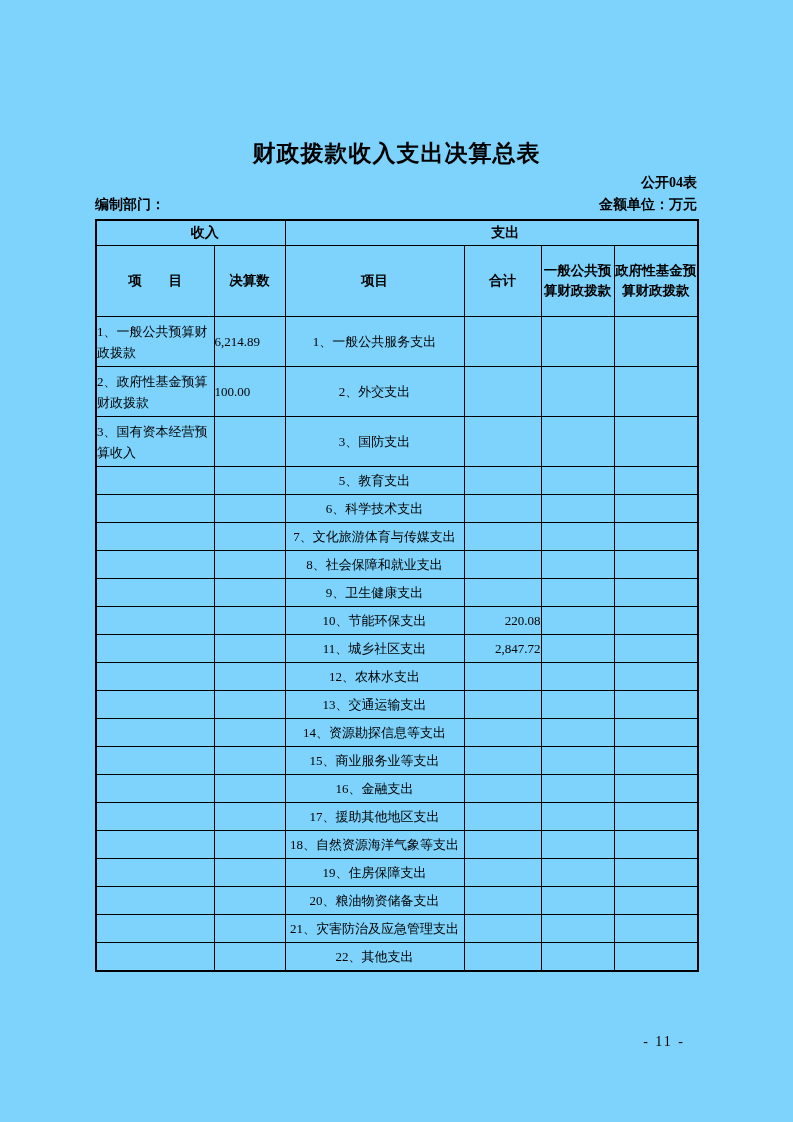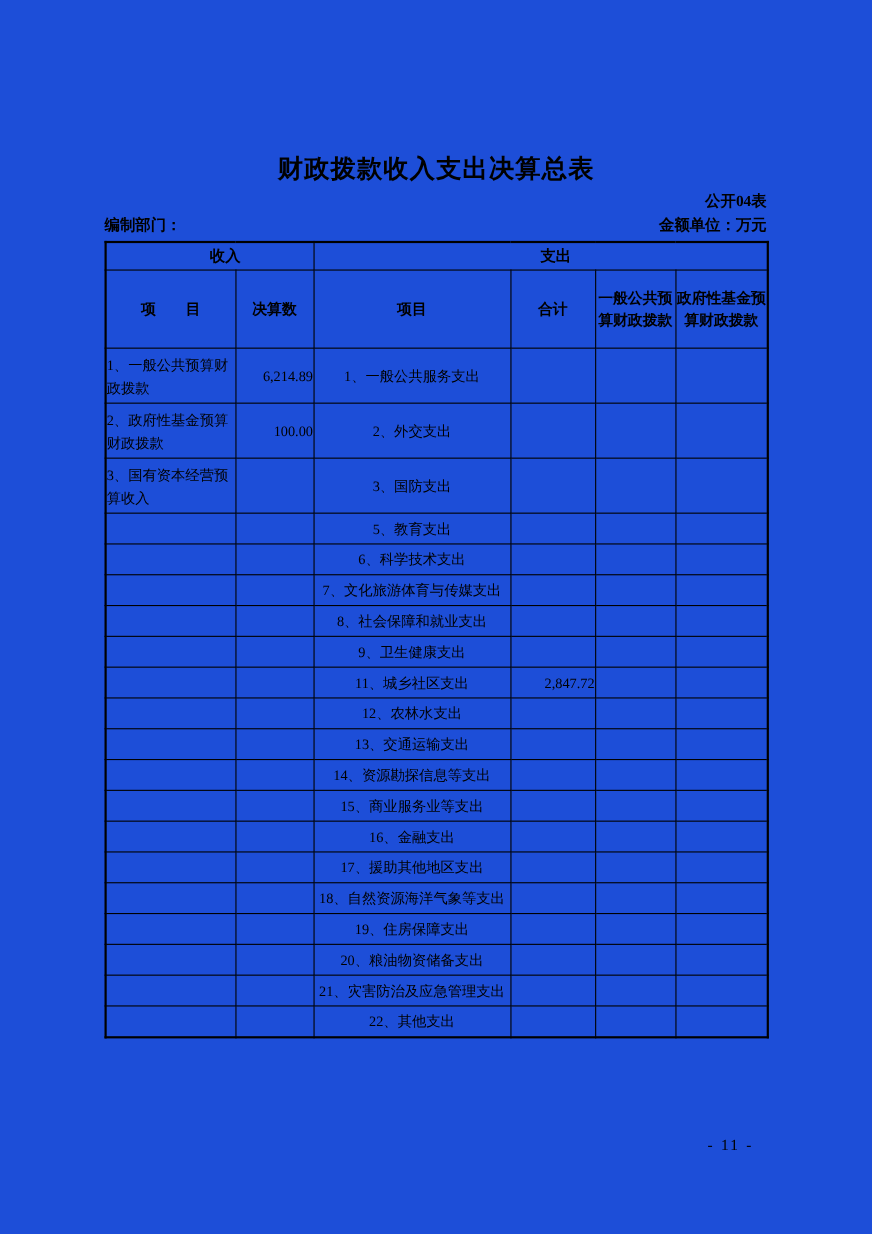--- a/index.html
+++ b/index.html
@@ -1,20 +1,20 @@
 <!DOCTYPE html>
 <html><head>
 <meta charset="utf-8">
 <style>
   html, body { margin: 0; padding: 0; background: #fff; }
   .page {
     position: relative;
     width: 793px;
     height: 1122px;
-    background: #1d4ed8;
+    background: #7dd3fc;
     font-family: "Liberation Serif", serif;
     color: #000;
     overflow: hidden;
   }
   .doc-title {
     position: absolute;
     top: 138px;
     left: 0;
     width: 793px;
     text-align: center;
@@ -75,21 +75,20 @@
   th.h-general { padding: 0 2px; }
   th.h-fund    { padding: 0 13px; }
   tbody td { height: 27px; vertical-align: middle; }
   tbody tr.tall td { height: 49px; }
   td.c-income-item {
     text-align: left;
     padding: 2px 2px;
     line-height: 21px;
   }
   td.c-income-amount {
-    text-align: right;
     padding-right: 1px;
     font-size: 13px;
   }
   td.c-expense-item {
     text-align: center;
     padding-left: 2px;
     white-space: nowrap;
   }
   td.c-num {
     text-align: right;
@@ -204,20 +203,28 @@
     <td class="c-income-item"></td>
     <td class="c-income-amount"></td>
     <td class="c-expense-item">9、卫生健康支出</td>
     <td class="c-num"></td>
     <td class="c-num"></td>
     <td class="c-num"></td>
   </tr>
         <tr>
     <td class="c-income-item"></td>
     <td class="c-income-amount"></td>
+    <td class="c-expense-item">10、节能环保支出</td>
+    <td class="c-num">220.08</td>
+    <td class="c-num"></td>
+    <td class="c-num"></td>
+  </tr>
+        <tr>
+    <td class="c-income-item"></td>
+    <td class="c-income-amount"></td>
     <td class="c-expense-item">11、城乡社区支出</td>
     <td class="c-num">2,847.72</td>
     <td class="c-num"></td>
     <td class="c-num"></td>
   </tr>
         <tr>
     <td class="c-income-item"></td>
     <td class="c-income-amount"></td>
     <td class="c-expense-item">12、农林水支出</td>
     <td class="c-num"></td>

